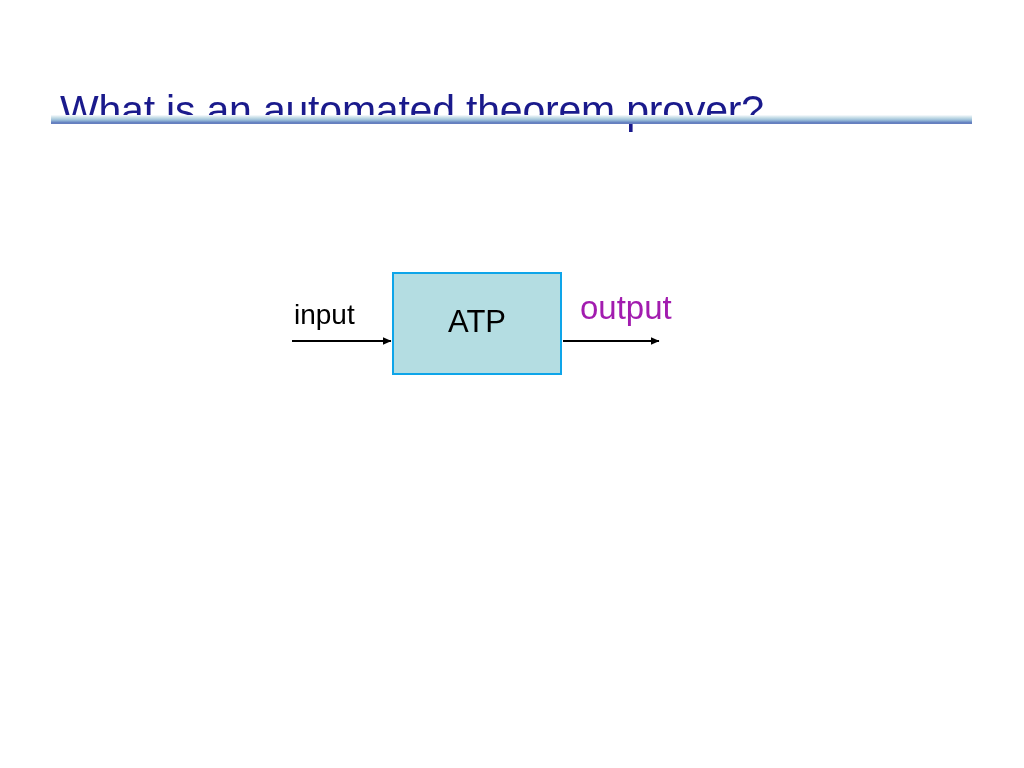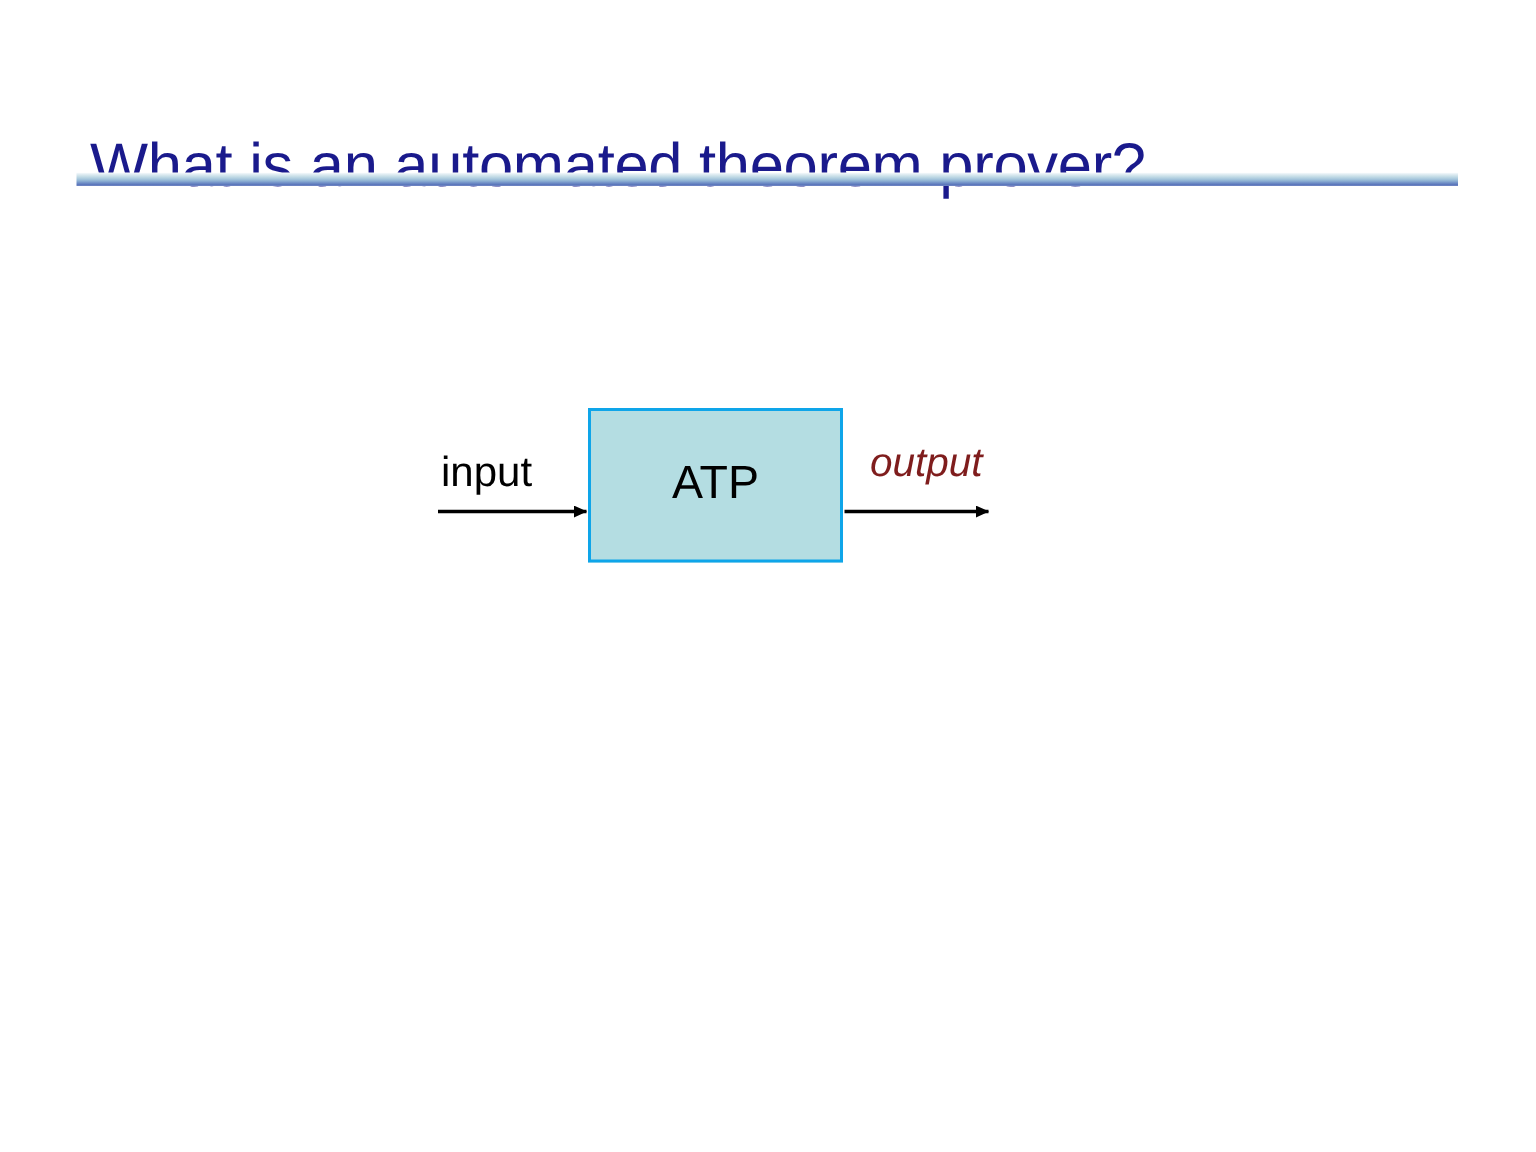--- a/index.html
+++ b/index.html
@@ -105,26 +105,25 @@
     font-family: "Liberation Sans", sans-serif;
     font-size: 28px;
     line-height: 32px;
     white-space: nowrap;
   }
 
   .label-output {
     position: absolute;
     left: 580px;
     top: 292px;
-    color: #7f1d1d;
+    color: #a21caf;
     font-family: "Liberation Sans", sans-serif;
-    font-size: 27px;
+    font-size: 33px;
     line-height: 32px;
     white-space: nowrap;
-    font-style: italic;
   }
 
   .arrow-svg {
     position: absolute;
     left: 0;
     top: 0;
     width: 1024px;
     height: 768px;
   }
 </style>

